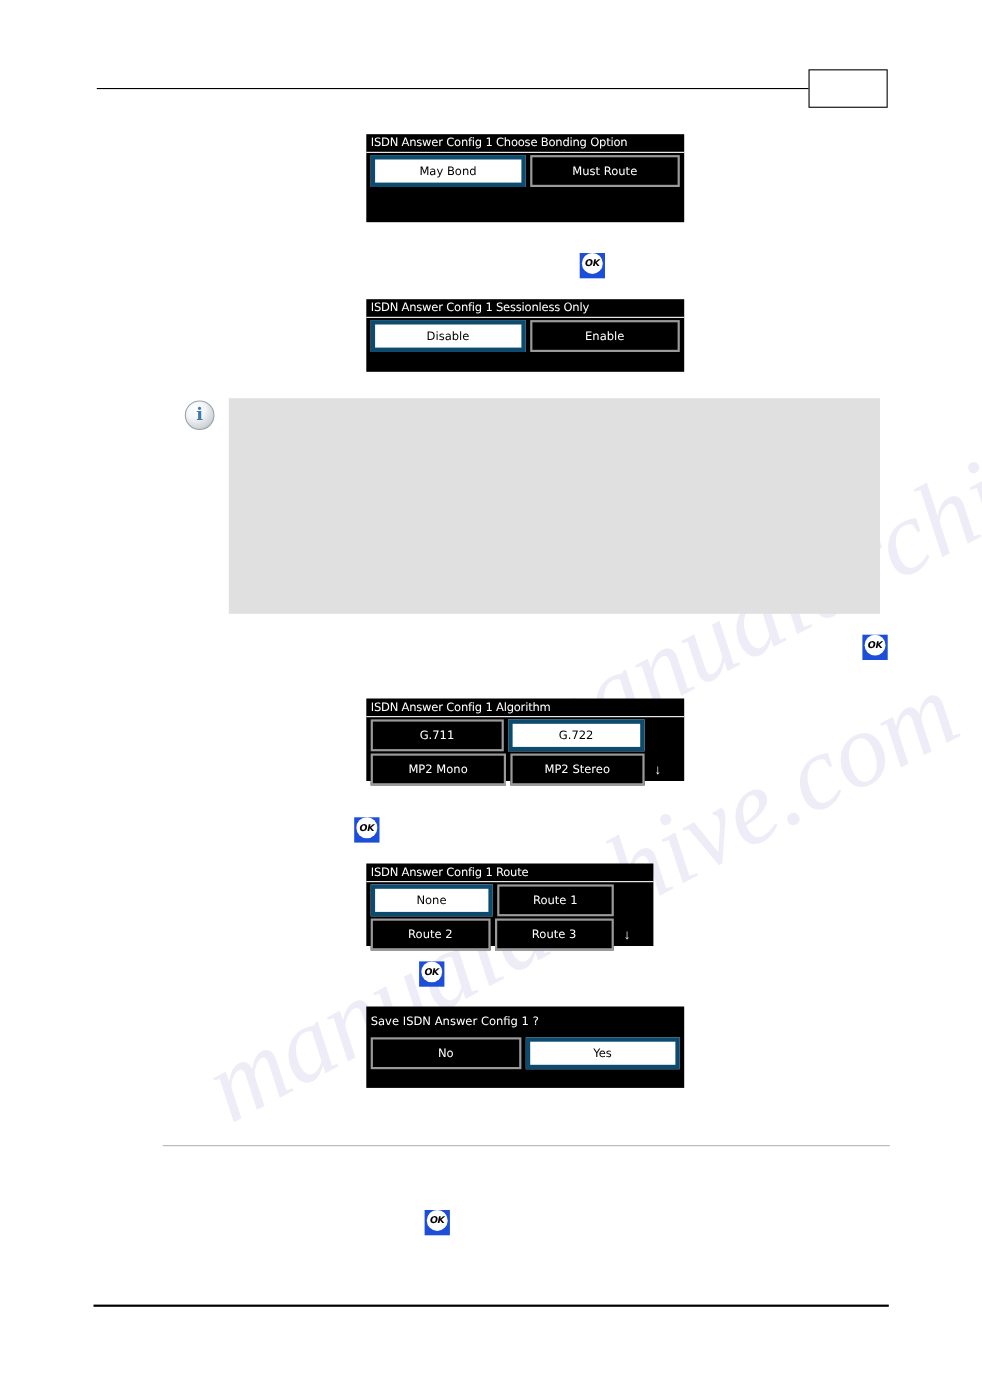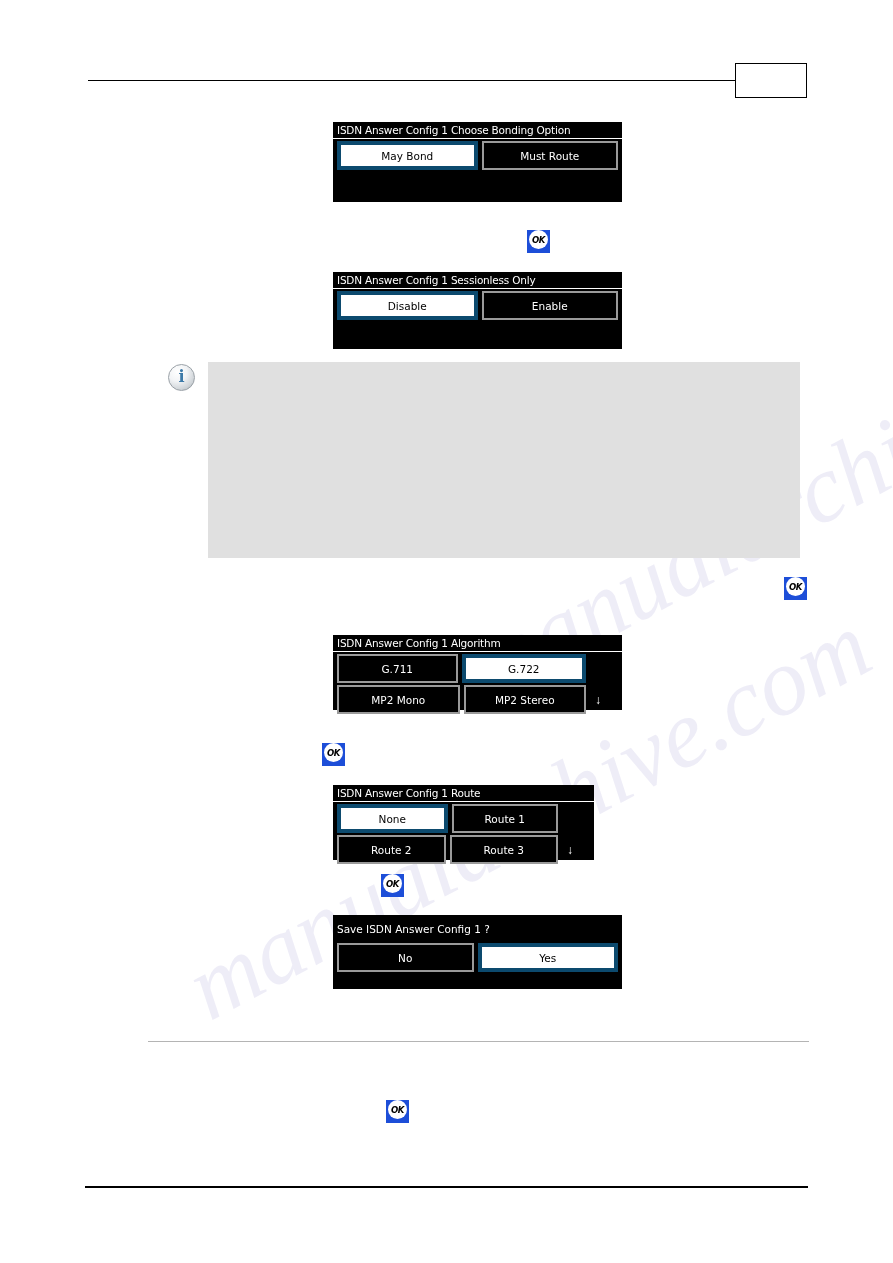--- a/index.html
+++ b/index.html
@@ -224,21 +224,21 @@
     <div class="btn-row">
       <div class="opt sel">May Bond</div>
       <div class="opt unsel">Must Route</div>
     </div>
   </div>
 
   <div class="okkey" style="left:527px; top:230px;">
     <div class="disc">OK</div>
   </div>
 
-  <div class="screen" style="left:333px; top:272px; width:289px; height:77px;">
+  <div class="screen" style="left:333px; top:272px; width:289px; height:66px;">
     <div class="screen-title">ISDN Answer Config 1 Sessionless Only</div>
     <div class="btn-row">
       <div class="opt sel">Disable</div>
       <div class="opt unsel">Enable</div>
     </div>
   </div>
 
   <div class="note-icon">
       <span>i</span>
     </div>

